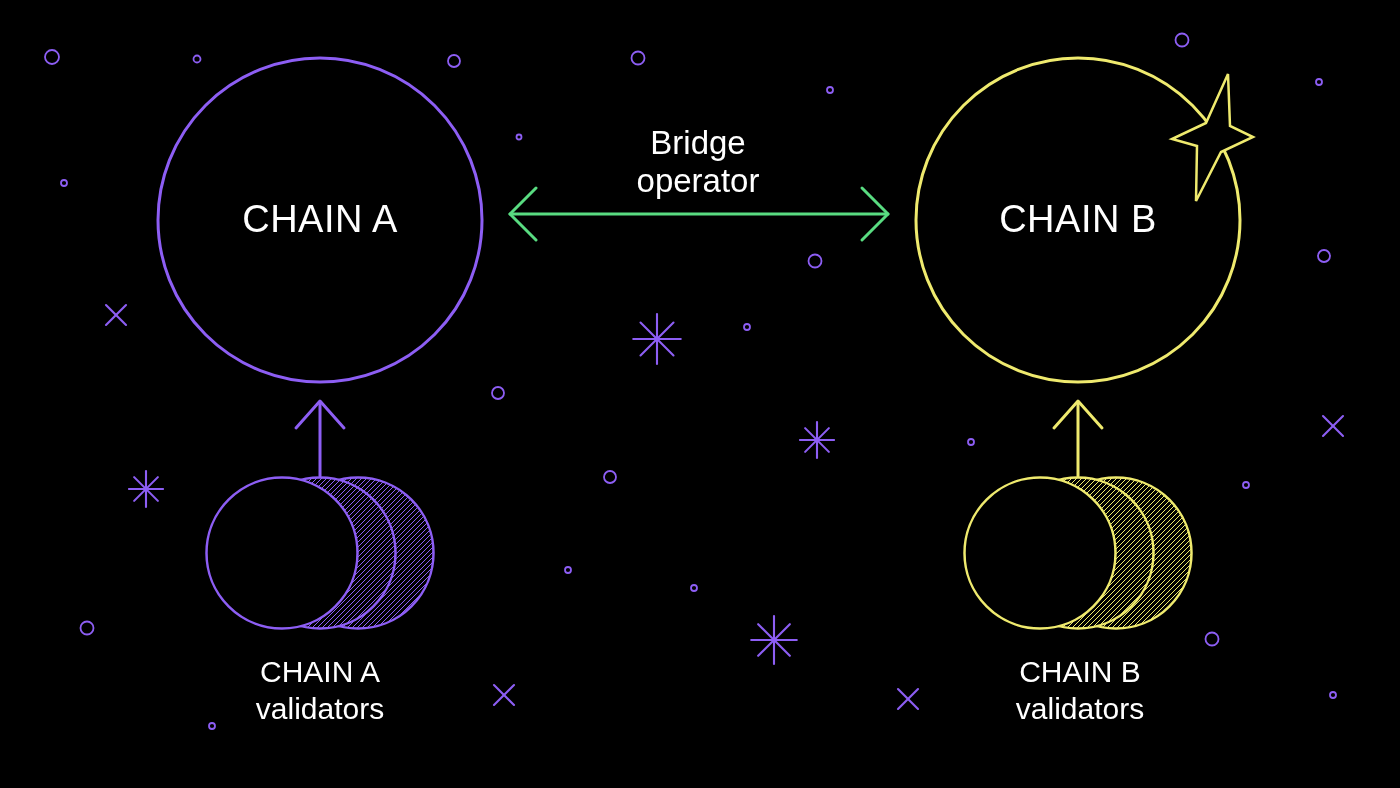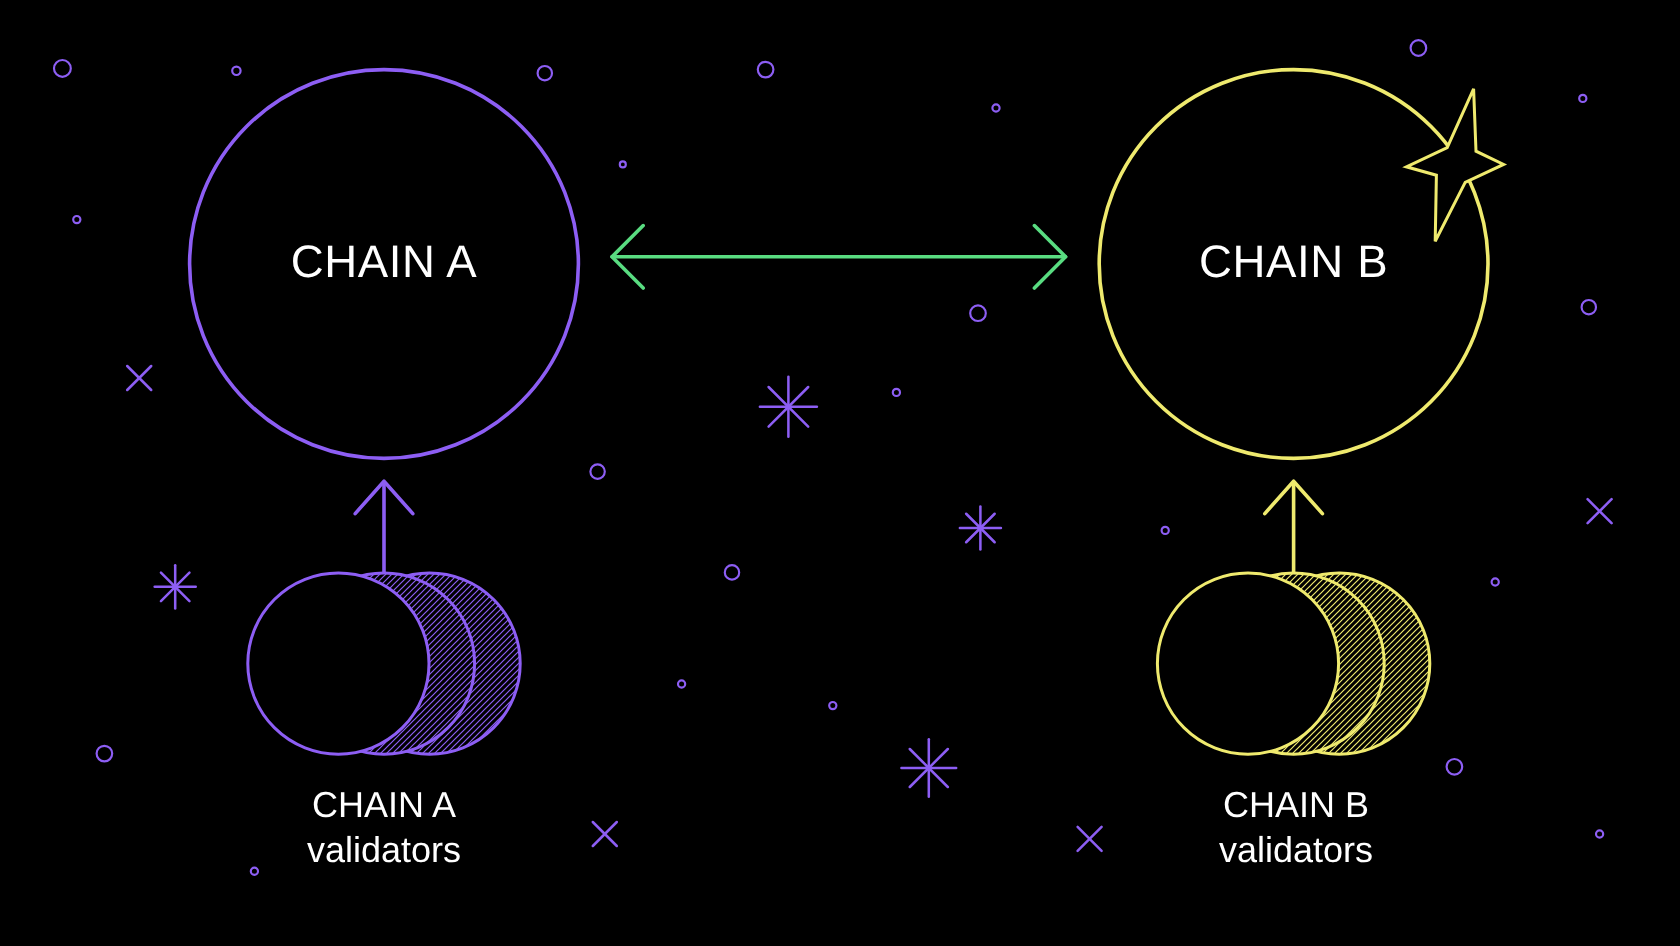--- a/index.html
+++ b/index.html
@@ -198,20 +198,21 @@
         <g>
           <circle cx="1333" cy="695" r="3" class="decor-circle"></circle>
         </g>
       </g>
   </svg>
 
   <div class="label chain-label" style="left:320px;top:219px">CHAIN A</div>
 
   <div class="label chain-label" style="left:1078px;top:219px">CHAIN B</div>
 
+  <div class="label bridge-label" style="left:698px;top:162px">Bridge operator</div>
 
   <div class="label validators-label" style="left:320px;top:690px">
     <span>CHAIN A</span><br>
     <span>validators</span>
   </div>
 
   <div class="label validators-label" style="left:1080px;top:690px">
     <span>CHAIN B</span><br>
     <span>validators</span>
   </div>

